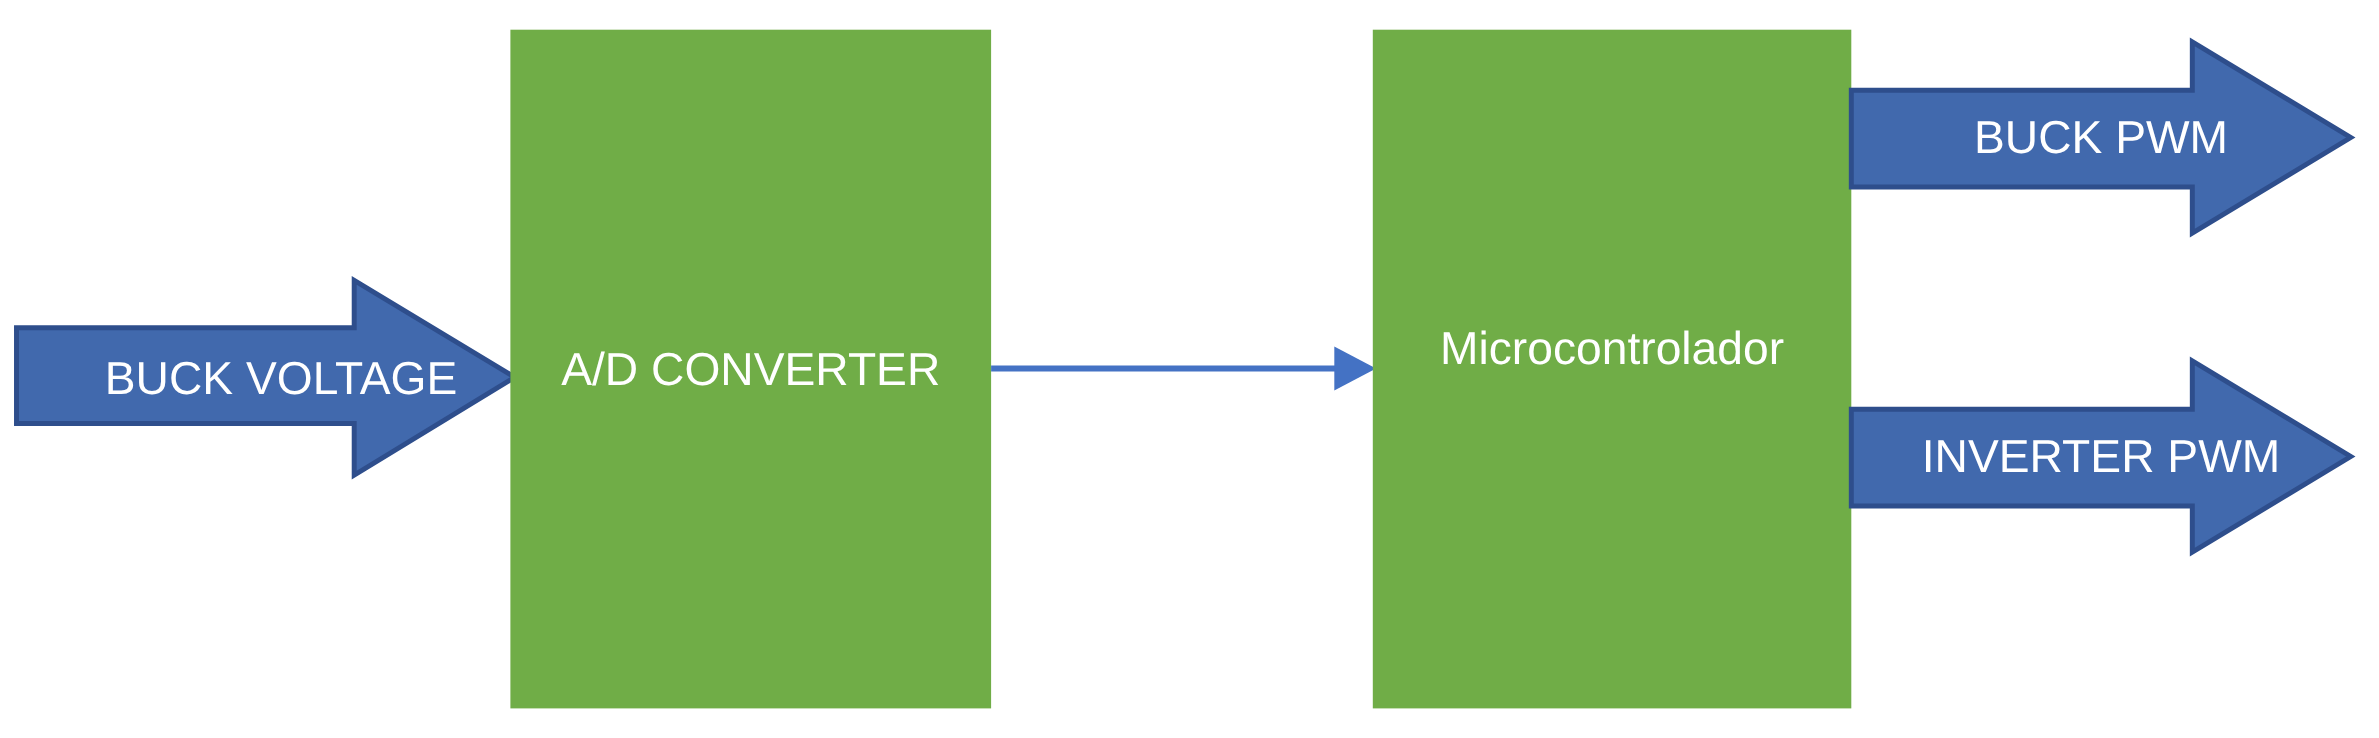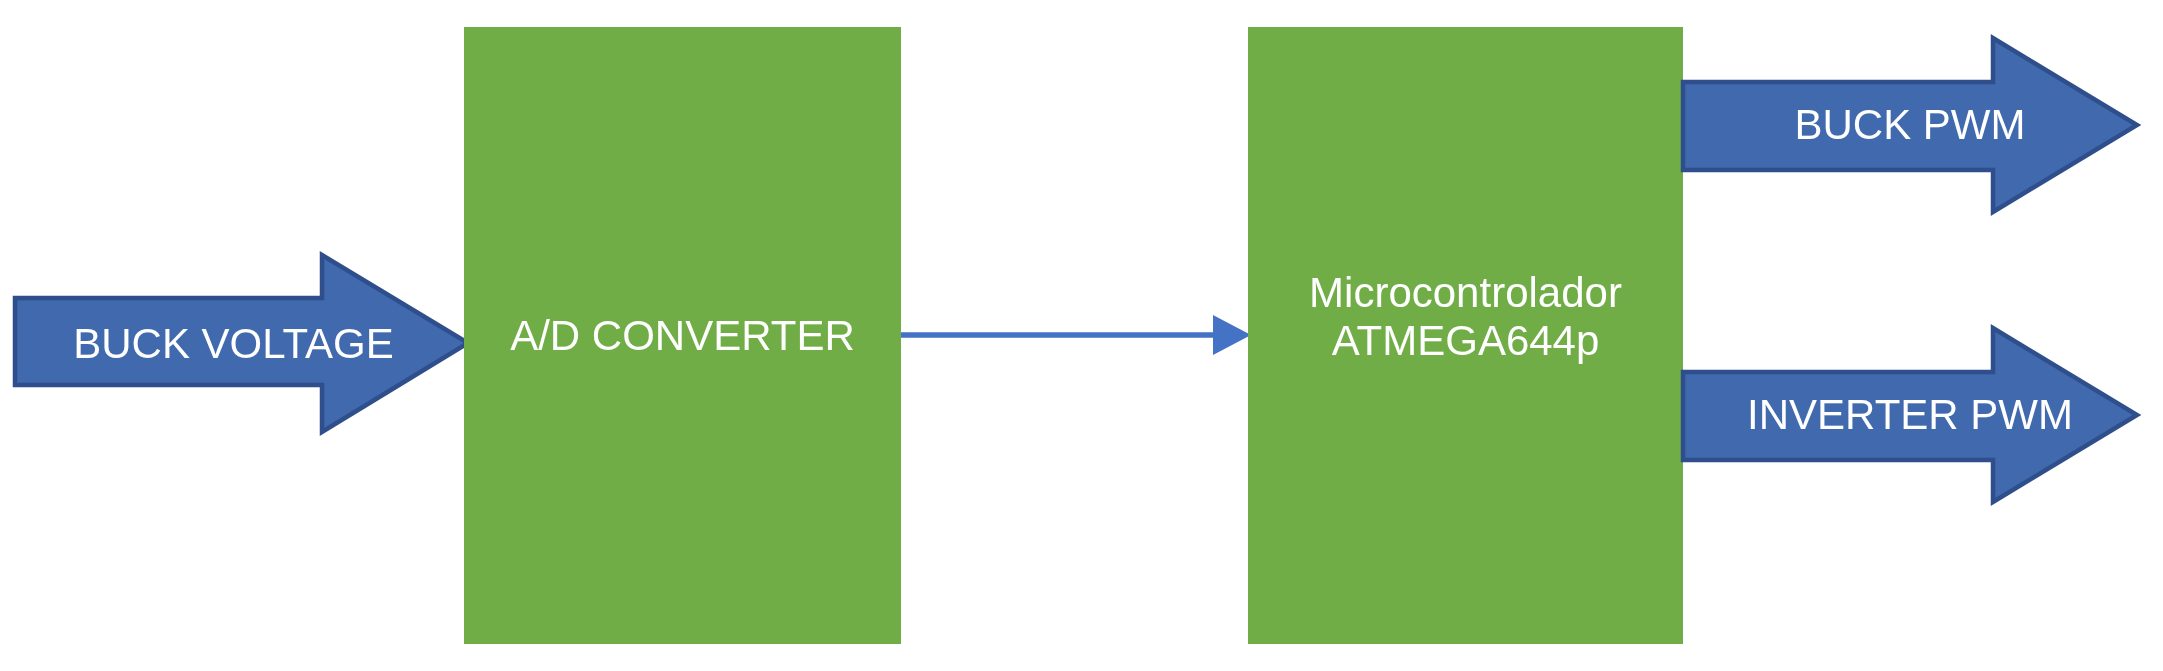--- a/index.html
+++ b/index.html
@@ -77,28 +77,27 @@
     <line class="connector-line" x1="901" y1="335" x2="1216" y2="335"></line>
     <polygon class="connector-head" points="1213,315 1251,335 1213,355"></polygon>
 
     <rect class="block" x="1248" y="27" width="435" height="617"></rect>
 
     <polygon class="block-arrow" points="1683,82 1993,82 1993,38 2137,125 1993,212 1993,170 1683,170"></polygon>
 
     <polygon class="block-arrow" points="1683,372 1993,372 1993,328 2137,415 1993,502 1993,460 1683,460"></polygon>
   </svg>
 
-  <div class="label arrow-label" style="left:7px; top:255px; width:453px; height:177px;">BUCK VOLTAGE</div>
+  <div class="label arrow-label" style="left:29px; top:255px; width:453px; height:177px;">BUCK VOLTAGE</div>
 
   <div class="label block-label" style="left:464px; top:27px; width:437px; height:617px;">
     <span>A/D CONVERTER</span>
   </div>
 
   <div class="label block-label" style="left:1248px; top:27px; width:435px; height:580px;">
     <span>Microcontrolador</span>
-    <span>ATMEGA644p</span>
   </div>
 
   <div class="label arrow-label" style="left:1683px; top:328px; width:454px; height:174px;">INVERTER PWM</div>
 
   <div class="label arrow-label" style="left:1683px; top:38px; width:454px; height:174px;">BUCK PWM</div>
 
 </div>
 
 </body></html>

